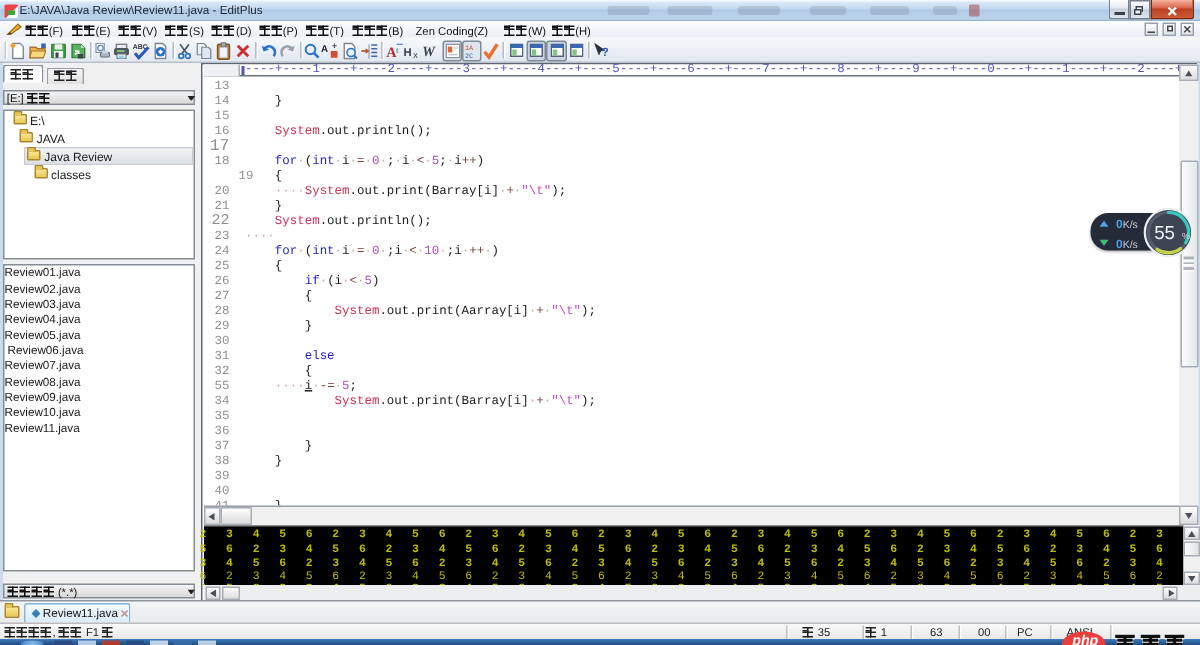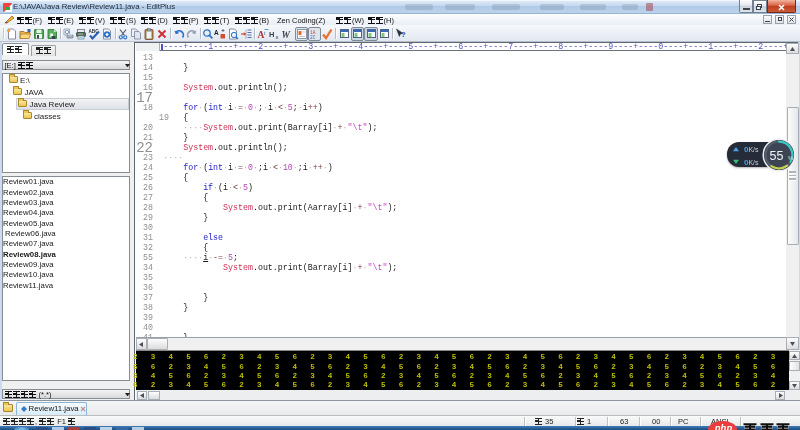--- a/index.html
+++ b/index.html
@@ -240,50 +240,50 @@
 <div class="fold" style="left:22.5px;top:112px;"></div>
 <div class="abs" style="left:34.0px;top:111.5px;font-size:8px;color:#1a1a1a;">classes</div>
 <div class="abs" style="left:2px;top:176px;width:128px;height:205px;background:#fff;border:1px solid #868c94;"></div>
 <div class="abs" style="left:3px;top:177.2px;font-size:7.8px;color:#1a1a1a;">Review01.java</div>
 <div class="abs" style="left:3px;top:187.5px;font-size:7.8px;color:#1a1a1a;">Review02.java</div>
 <div class="abs" style="left:3px;top:197.9px;font-size:7.8px;color:#1a1a1a;">Review03.java</div>
 <div class="abs" style="left:3px;top:208.2px;font-size:7.8px;color:#1a1a1a;">Review04.java</div>
 <div class="abs" style="left:3px;top:218.6px;font-size:7.8px;color:#1a1a1a;">Review05.java</div>
 <div class="abs" style="left:5px;top:228.9px;font-size:7.8px;color:#1a1a1a;">Review06.java</div>
 <div class="abs" style="left:3px;top:239.3px;font-size:7.8px;color:#1a1a1a;">Review07.java</div>
-<div class="abs" style="left:3px;top:249.6px;font-size:7.8px;color:#1a1a1a;font-weight:bold;">Review08.java</div>
+<div class="abs" style="left:3px;top:249.6px;font-size:7.8px;color:#1a1a1a;">Review08.java</div>
 <div class="abs" style="left:3px;top:260.0px;font-size:7.8px;color:#1a1a1a;">Review09.java</div>
 <div class="abs" style="left:3px;top:270.3px;font-size:7.8px;color:#1a1a1a;">Review10.java</div>
 <div class="abs" style="left:3px;top:280.7px;font-size:7.8px;color:#1a1a1a;">Review11.java</div>
 <div class="abs" style="left:2px;top:388.5px;width:128px;height:10.5px;background:linear-gradient(#f4f4f4,#d9d9d9);border:1px solid #868c94;"></div>
 <div class="abs" style="left:4.5px;top:390px;font-size:7.5px;color:#111;white-space:nowrap;"><span class="cj" style="width:7px;height:7px;margin-right:1px;--c:#111;"></span><span class="cj" style="width:7px;height:7px;margin-right:1px;--c:#111;"></span><span class="cj" style="width:7px;height:7px;margin-right:1px;--c:#111;"></span><span class="cj" style="width:7px;height:7px;margin-right:1px;--c:#111;"></span> (*.*)</div>
 <svg class="abs" style="left:124.5px;top:392.5px;" width="5" height="3.5">
     <path d="M0 0h5L2.5 3.5z" fill="#222"></path>
   </svg>
 <div class="abs" style="left:134px;top:41.5px;width:664px;height:358.5px;background:#fff;border-left:1.5px solid #5f6872;border-top:1px solid #5f6872;"></div>
 <div class="abs" style="left:135.5px;top:42.5px;width:661px;height:8.5px;background:#fff;border-bottom:1px solid #6a737d;"></div>
 <div class="abs" style="left:135.5px;top:42.5px;width:24px;height:8.5px;background:#eef0f2;border-right:1px solid #aab0b8;"></div>
 <div class="abs mono" style="left:163.3px;top:43px;font-size:8.3px;line-height:8px;letter-spacing:0.02px;color:#5252c0;white-space:pre;">----+----1----+----2----+----3----+----4----+----5----+----6----+----7----+----8----+----9----+----0----+----1----+----2----+--</div>
 <div class="abs" style="left:161px;top:43.5px;width:1.5px;height:6px;background:#5252c0;"></div>
 <div class="abs mono" style="left:135px;top:52.6px;width:18px;font-size:8.3px;line-height:10px;text-align:right;color:#8f8f8f;">13</div>
 <div class="abs mono" style="left:135px;top:62.6px;width:18px;font-size:8.3px;line-height:10px;text-align:right;color:#8f8f8f;">14</div>
 <div class="abs mono" style="left:163.3px;top:62.6px;font-size:8.3px;line-height:10px;color:#1a1a1a;white-space:pre;">    }</div>
 <div class="abs mono" style="left:135px;top:72.6px;width:18px;font-size:8.3px;line-height:10px;text-align:right;color:#8f8f8f;">15</div>
 <div class="abs mono" style="left:135px;top:82.6px;width:18px;font-size:8.3px;line-height:10px;text-align:right;color:#8f8f8f;">16</div>
 <div class="abs mono" style="left:163.3px;top:82.6px;font-size:8.3px;line-height:10px;color:#1a1a1a;white-space:pre;">    <span class="s">System</span>.out.println();</div>
-<div class="abs mono" style="left:135px;top:92.6px;width:18px;font-size:14px;line-height:10px;text-align:right;color:#8f8f8f;">17</div>
+<div class="abs mono" style="left:135px;top:92.6px;width:18px;font-size:11px;line-height:10px;text-align:right;color:#8f8f8f;">17</div>
 <div class="abs mono" style="left:135px;top:102.6px;width:18px;font-size:8.3px;line-height:10px;text-align:right;color:#8f8f8f;">18</div>
 <div class="abs mono" style="left:163.3px;top:102.6px;font-size:8.3px;line-height:10px;color:#1a1a1a;white-space:pre;">    <span class="k">for</span><span class="d">·</span>(<span class="k">int</span><span class="d">·</span>i<span class="d">·</span><span class="o">=</span><span class="d">·</span><span class="n">0</span><span class="d">·</span>;<span class="d">·</span>i<span class="d">·</span><span class="o">&lt;</span><span class="d">·</span><span class="n">5</span>;<span class="d">·</span>i<span class="o">++</span>)</div>
 <div class="abs mono" style="left:135px;top:112.6px;width:18px;font-size:8.3px;line-height:10px;text-align:center;color:#8f8f8f;padding-left:24px;">19</div>
 <div class="abs mono" style="left:163.3px;top:112.6px;font-size:8.3px;line-height:10px;color:#1a1a1a;white-space:pre;">    {</div>
 <div class="abs mono" style="left:135px;top:122.6px;width:18px;font-size:8.3px;line-height:10px;text-align:right;color:#8f8f8f;">20</div>
 <div class="abs mono" style="left:163.3px;top:122.6px;font-size:8.3px;line-height:10px;color:#1a1a1a;white-space:pre;">    <span class="d">····</span><span class="s">System</span>.out.print(Barray[i]<span class="d">·</span><span class="o">+</span><span class="d">·</span><span class="st">"\t"</span>);</div>
 <div class="abs mono" style="left:135px;top:132.6px;width:18px;font-size:8.3px;line-height:10px;text-align:right;color:#8f8f8f;">21</div>
 <div class="abs mono" style="left:163.3px;top:132.6px;font-size:8.3px;line-height:10px;color:#1a1a1a;white-space:pre;">    }</div>
-<div class="abs mono" style="left:135px;top:142.6px;width:18px;font-size:14px;line-height:10px;text-align:right;color:#8f8f8f;">22</div>
+<div class="abs mono" style="left:135px;top:142.6px;width:18px;font-size:10px;line-height:10px;text-align:right;color:#8f8f8f;">22</div>
 <div class="abs mono" style="left:163.3px;top:142.6px;font-size:8.3px;line-height:10px;color:#1a1a1a;white-space:pre;">    <span class="s">System</span>.out.println();</div>
 <div class="abs mono" style="left:135px;top:152.6px;width:18px;font-size:8.3px;line-height:10px;text-align:right;color:#8f8f8f;">23</div>
 <div class="abs mono" style="left:163.3px;top:152.6px;font-size:8.3px;line-height:10px;color:#1a1a1a;white-space:pre;"><span class="d">····</span></div>
 <div class="abs mono" style="left:135px;top:162.6px;width:18px;font-size:8.3px;line-height:10px;text-align:right;color:#8f8f8f;">24</div>
 <div class="abs mono" style="left:163.3px;top:162.6px;font-size:8.3px;line-height:10px;color:#1a1a1a;white-space:pre;">    <span class="k">for</span><span class="d">·</span>(<span class="k">int</span><span class="d">·</span>i<span class="d">·</span><span class="o">=</span><span class="d">·</span><span class="n">0</span><span class="d">·</span>;i<span class="d">·</span><span class="o">&lt;</span><span class="d">·</span><span class="n">10</span><span class="d">·</span>;i<span class="d">·</span><span class="o">++</span><span class="d">·</span>)</div>
 <div class="abs mono" style="left:135px;top:172.6px;width:18px;font-size:8.3px;line-height:10px;text-align:right;color:#8f8f8f;">25</div>
 <div class="abs mono" style="left:163.3px;top:172.6px;font-size:8.3px;line-height:10px;color:#1a1a1a;white-space:pre;">    {</div>
 <div class="abs mono" style="left:135px;top:182.6px;width:18px;font-size:8.3px;line-height:10px;text-align:right;color:#8f8f8f;">26</div>
 <div class="abs mono" style="left:163.3px;top:182.6px;font-size:8.3px;line-height:10px;color:#1a1a1a;white-space:pre;">        <span class="k">if</span><span class="d">·</span>(i<span class="d">·</span><span class="o">&lt;</span><span class="d">·</span><span class="n">5</span>)</div>
 <div class="abs mono" style="left:135px;top:192.6px;width:18px;font-size:8.3px;line-height:10px;text-align:right;color:#8f8f8f;">27</div>
@@ -327,21 +327,21 @@
 <div class="abs" style="left:789px;top:174.5px;width:7px;height:1.5px;background:#b0b4ba;box-shadow:0 1px 0 #fff;"></div>
 <div class="abs" style="left:789px;top:178px;width:7px;height:1.5px;background:#b0b4ba;box-shadow:0 1px 0 #fff;"></div>
 <div class="abs" style="left:786px;top:337px;width:13px;height:12.5px;background:linear-gradient(#fdfdfd,#dcdcdc);border:1px solid #a8aeb6;"></div>
 <svg class="abs" style="left:790px;top:341.5px;" width="5" height="5">
     <path d="M0 0L2.5 4L5 0z" fill="#4a5058"></path>
   </svg>
 <div class="abs" style="left:135.5px;top:350px;width:653px;height:39.5px;background:#000;border-top:1px solid #888;"></div>
 <div class="abs mono" style="left:133.0px;top:353.3px;font-size:7.6px;font-weight:bold;line-height:8px;color:#bdbd00;white-space:pre;word-spacing:8.6px;">2 3 4 5 6 2 3 4 5 6 2 3 4 5 6 2 3 4 5 6 2 3 4 5 6 2 3 4 5 6 2 3 4 5 6 2 3</div>
 <div class="abs mono" style="left:133.0px;top:362.5px;font-size:7.6px;font-weight:bold;line-height:8px;color:#bdbd00;white-space:pre;word-spacing:8.6px;">5 6 2 3 4 5 6 2 3 4 5 6 2 3 4 5 6 2 3 4 5 6 2 3 4 5 6 2 3 4 5 6 2 3 4 5 6</div>
 <div class="abs mono" style="left:133.0px;top:371.7px;font-size:7.6px;font-weight:bold;line-height:8px;color:#bdbd00;white-space:pre;word-spacing:8.6px;">3 4 5 6 2 3 4 5 6 2 3 4 5 6 2 3 4 5 6 2 3 4 5 6 2 3 4 5 6 2 3 4 5 6 2 3 4</div>
-<div class="abs mono" style="left:133.0px;top:380.9px;font-size:7.6px;font-weight:bold;line-height:8px;color:#bdbd00;white-space:pre;word-spacing:8.6px;">6 2 3 4 5 6 2 3 4 5 6 2 3 4 5 6 2 3 4 5 6 2 3 4 5 6 2 3 4 5 6 2 3 4 5 6 2</div>
+<div class="abs mono" style="left:133.0px;top:380.9px;font-size:7.6px;font-weight:normal;line-height:8px;color:#bdbd00;white-space:pre;word-spacing:8.6px;">6 2 3 4 5 6 2 3 4 5 6 2 3 4 5 6 2 3 4 5 6 2 3 4 5 6 2 3 4 5 6 2 3 4 5 6 2</div>
 <div class="abs mono" style="left:133.0px;top:388.8px;font-size:7.6px;font-weight:bold;line-height:8px;color:#bdbd00;white-space:pre;word-spacing:8.6px;height:1.5px;overflow:hidden;">4 5 6 2 3 4 5 6 2 3 4 5 6 2 3 4 5 6 2 3 4 5 6 2 3 4 5 6 2 3 4 5 6 2 3 4 5</div>
 <div class="abs" style="left:788.5px;top:350px;width:11px;height:39.5px;background:#f0f0f0;"></div>
 <div class="abs" style="left:788.5px;top:351px;width:11px;height:9px;background:linear-gradient(#fdfdfd,#dcdcdc);border:1px solid #a8aeb6;"></div>
 <svg class="abs" style="left:791.5px;top:353.5px;" width="5" height="4">
     <path d="M0 4L2.5 0L5 4z" fill="#4a5058"></path>
   </svg>
 <div class="abs" style="left:788.5px;top:360.5px;width:11px;height:10.5px;background:linear-gradient(90deg,#fdfdfd,#e0e2e4);border:1px solid #a8aeb6;"></div>
 <div class="abs" style="left:788.5px;top:380.5px;width:11px;height:9px;background:linear-gradient(#fdfdfd,#dcdcdc);border:1px solid #a8aeb6;"></div>
 <svg class="abs" style="left:791.5px;top:383.5px;" width="5" height="4">
     <path d="M0 0L2.5 4L5 0z" fill="#4a5058"></path>

